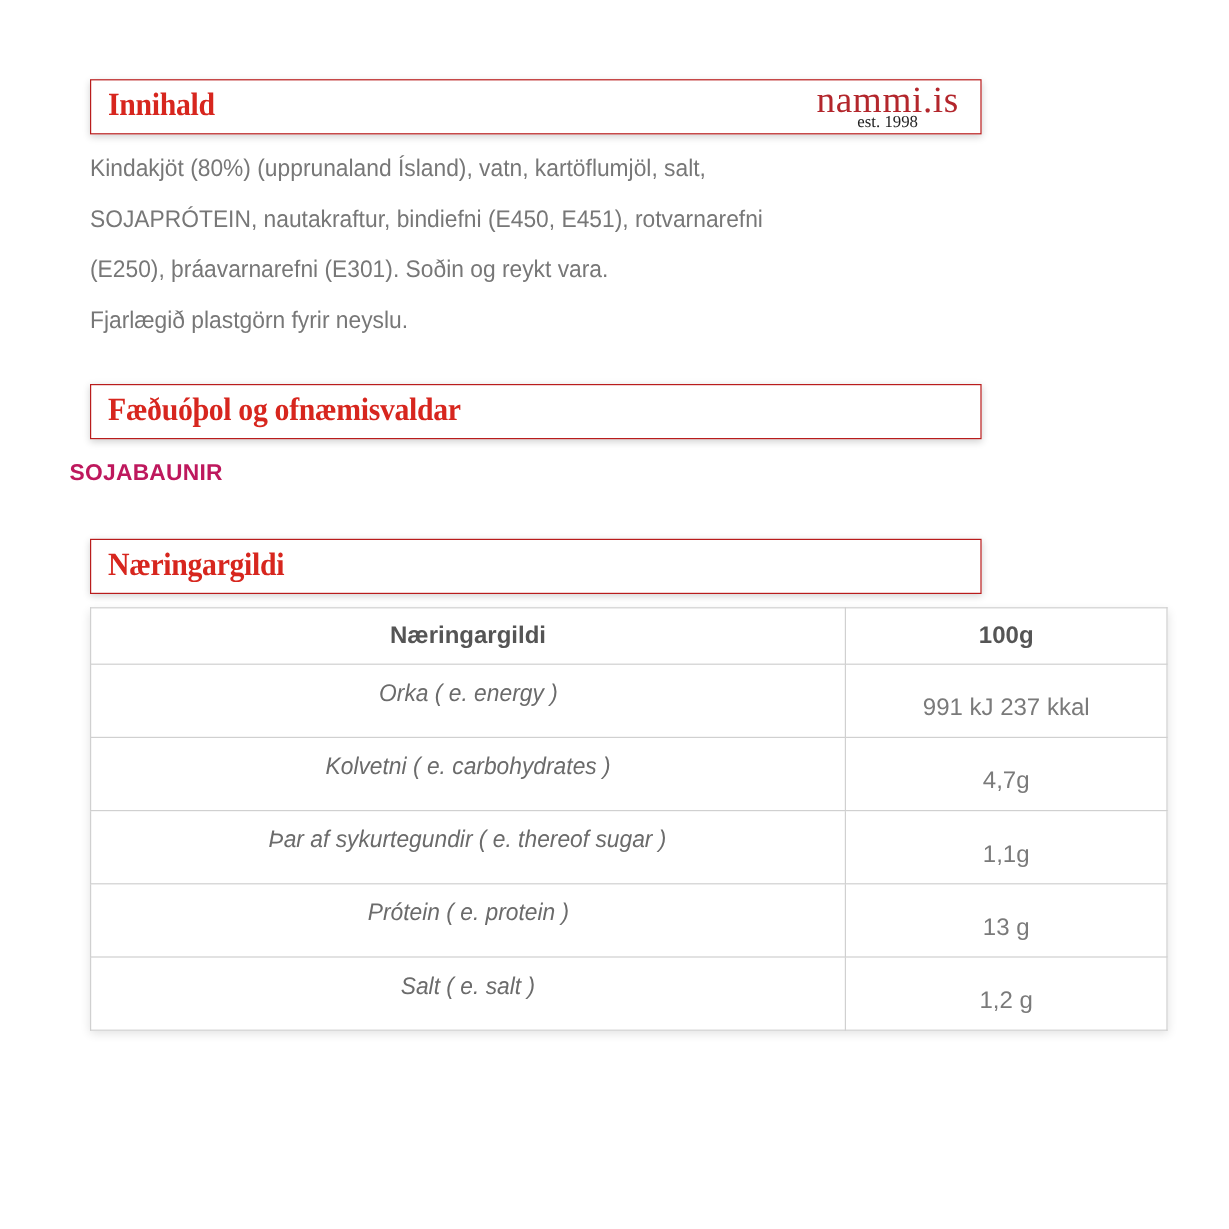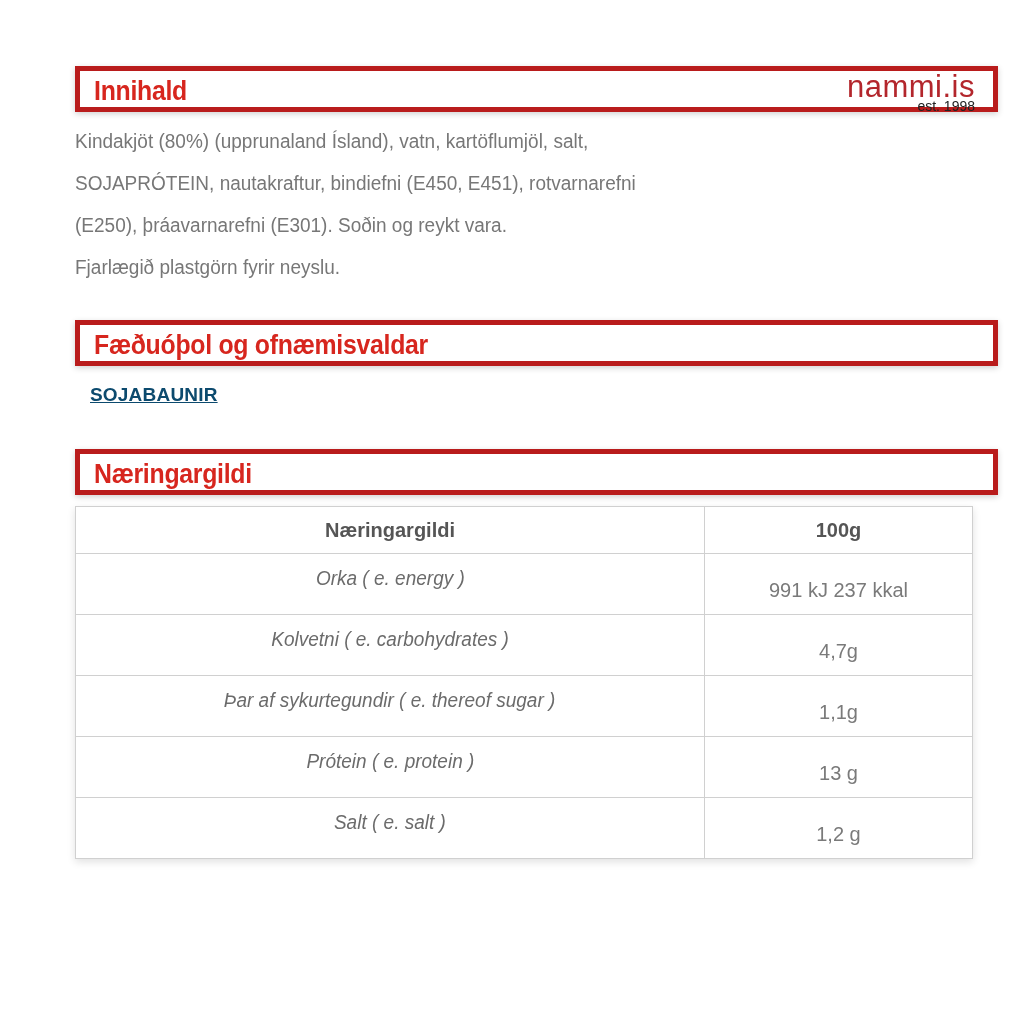--- a/index.html
+++ b/index.html
@@ -1,37 +1,38 @@
 <!DOCTYPE html>
 <html><head>
   <meta charset="utf-8">
   <style>
     html, body { margin: 0; padding: 0; background: #ffffff; }
     body { width: 1024px; height: 1024px; position: relative; overflow: hidden;
            font-family: "Liberation Sans", sans-serif; }
     .section-header {
-      position: absolute; left: 75px; width: 923px; background: #fff;
-      border: 5px solid #b91c1c; box-shadow: 0 2px 6px rgba(0,0,0,0.18);
+      position: absolute; left: 75px; width: 743px; background: #fff;
+      border: 1px solid #b91c1c; box-shadow: 0 2px 6px rgba(0,0,0,0.18);
       box-sizing: border-box;
+      font-family: Liberation Serif, serif;
     }
     .section-title {
       position: absolute; left: 14px; color: #d7261e; font-weight: bold;
       font-size: 27px; letter-spacing: -0.3px;
       transform: scaleX(0.92); transform-origin: left center;
     }
-    .logo { position: absolute; right: 18px; top: 0; text-align: right; }
+    .logo { position: absolute; right: 18px; top: 0; text-align: center; }
     .logo-name { color: #b3262c; font-size: 31px; line-height: 32px; letter-spacing: 0.5px; }
     .logo-est { color: #222; font-size: 14px; line-height: 11px; margin-top: -2px; }
     .body-text {
       position: absolute; left: 75px; color: #777; font-size: 20px;
       line-height: 42px; transform: scaleX(0.95); transform-origin: left top;
       white-space: nowrap;
     }
-    .allergen { position: absolute; left: 90px; top: 384px; color: #0c4a6e;
-      font-weight: bold; font-size: 19px; letter-spacing: 0.2px; text-decoration: underline; }
+    .allergen { position: absolute; left: 58px; top: 384px; color: #be185d;
+      font-weight: bold; font-size: 19px; letter-spacing: 0.2px; }
     table.nutrition {
       position: absolute; left: 75px; top: 506px; width: 898px;
       border-collapse: collapse; background: #fff;
       box-shadow: 0 3px 8px rgba(0,0,0,0.12);
     }
     table.nutrition td, table.nutrition th {
       border: 1px solid #d0d0d0; height: 60px; padding: 0;
       color: #6b6b6b; font-size: 20px; text-align: center;
     }
     table.nutrition th { height: 46px; font-weight: bold; color: #555; font-size: 20px; }

